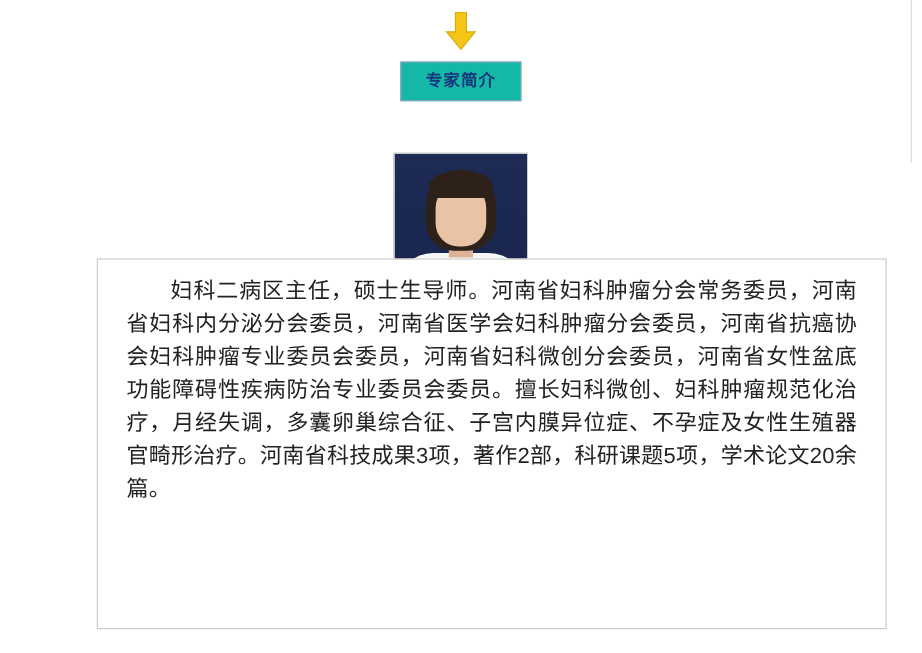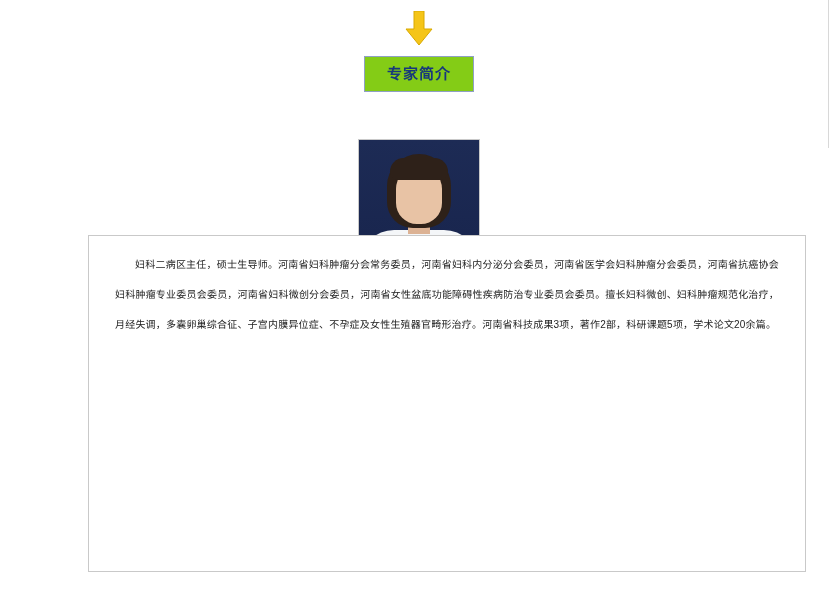--- a/index.html
+++ b/index.html
@@ -53,21 +53,21 @@
     justify-content: center;
     margin-top: 6px;
   }
   .title-box {
     border: 1px solid #8fa0c4;
     padding: 9px 22px 10px 22px;
     font-size: 15px;
     font-weight: bold;
     color: #17377c;
     letter-spacing: 1px;
-    background: #84cc16;
+    background: #14b8a6;
     line-height: 1;
   }
 
   
   .photo-row {
     display: flex;
     justify-content: center;
     margin-top: 47px;
   }
   .photo {
@@ -185,21 +185,21 @@
   }
   .bio-name {
     text-align: center;
     font-size: 17px;
     font-weight: bold;
     color: #17377c;
     margin-top: 104px;
     letter-spacing: 1px;
   }
   .bio-text {
-    font-size: 10px;
+    font-size: 20px;
     line-height: 30px;
     color: #222222;
     margin: 14px 26px 0 26px;
     text-indent: 2em;
     text-align: justify;
     letter-spacing: 0.2px;
   }
 </style>
 </head>
 <body>

